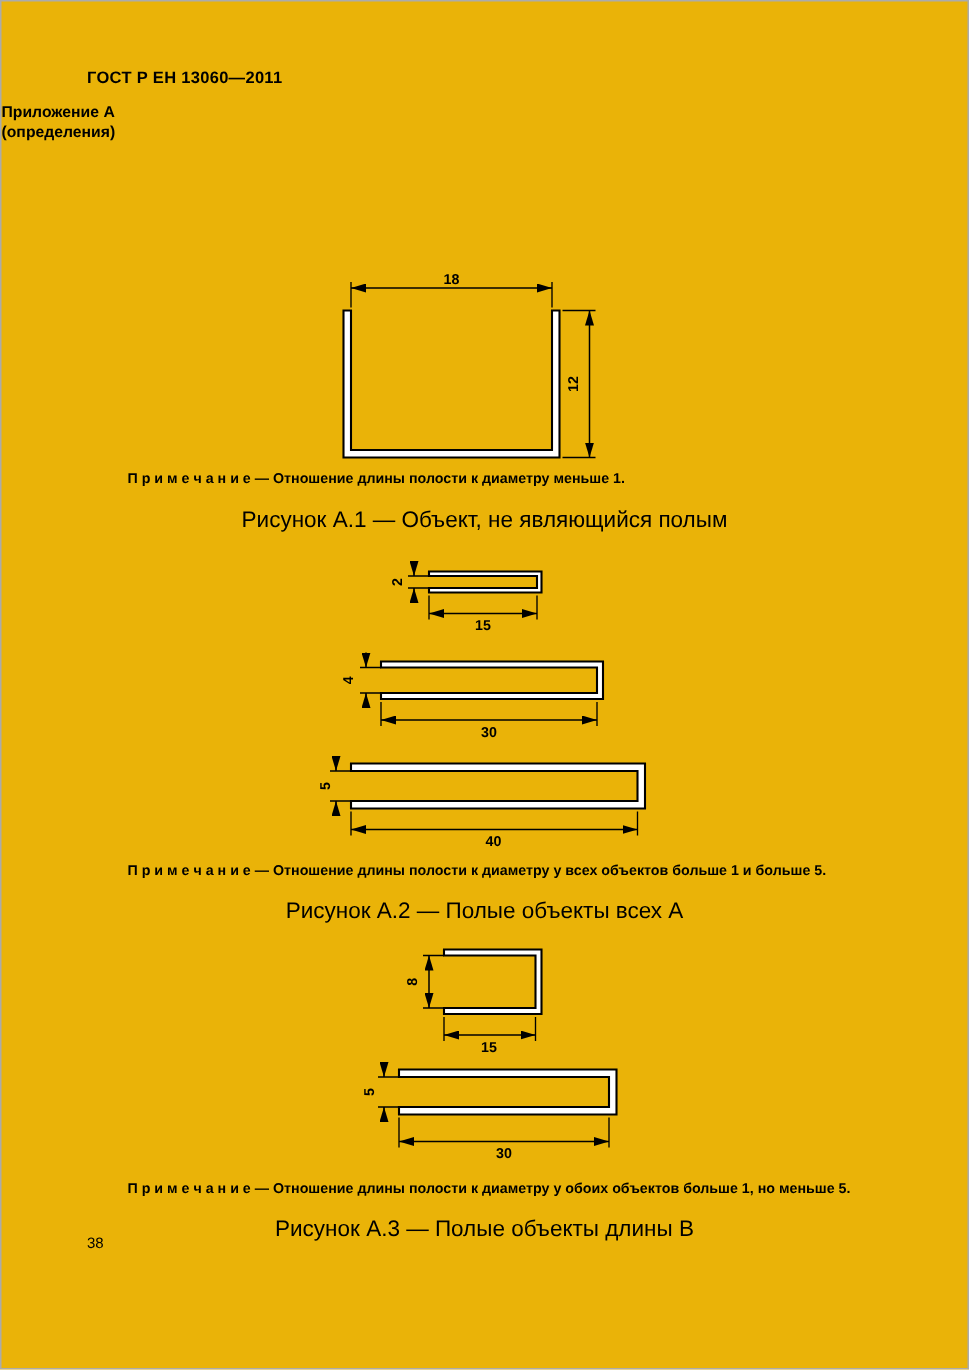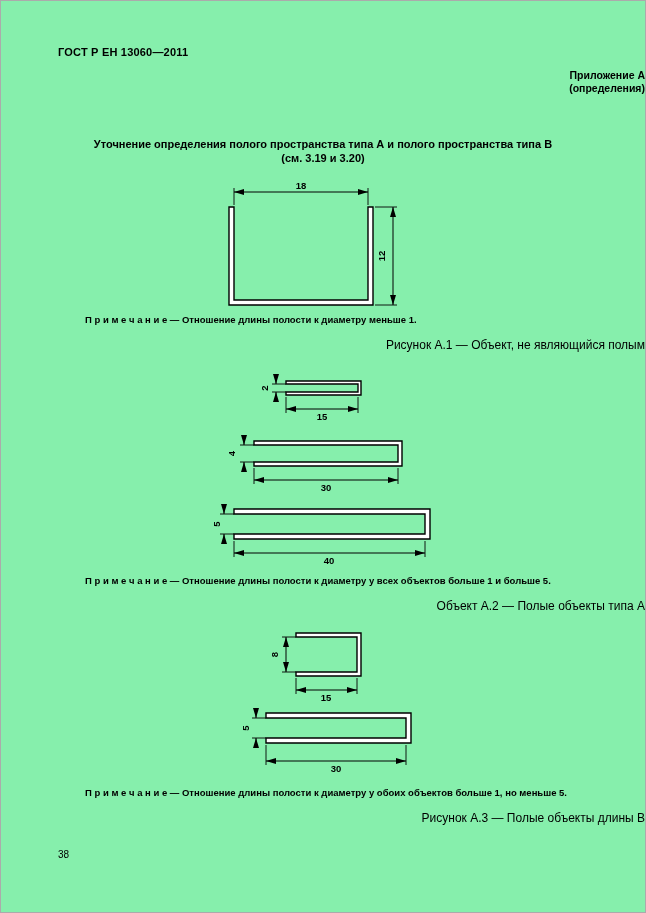--- a/index.html
+++ b/index.html
@@ -1,57 +1,57 @@
 <!DOCTYPE html>
 <html><head>
 <meta charset="utf-8">
 <style>
   * { margin: 0; padding: 0; box-sizing: border-box; }
   html, body { background: #ffffff; }
   .page {
     position: relative;
     width: 646px;
     height: 913px;
-    background: #86efac;
+    background: #eab308;
     border: 1px solid #ababab;
     font-family: "Liberation Sans", sans-serif;
     color: #000;
     overflow: hidden;
   }
   .abs { position: absolute; }
   .doc-header {
     left: 57px; top: 45px;
     font-size: 11px; font-weight: bold;
     letter-spacing: 0.2px;
   }
   .appendix {
     left: 0; right: 0; top: 68px;
-    text-align: right;
+    text-align: left;
     font-size: 10.5px; font-weight: bold;
     line-height: 13px;
   }
   .main-title {
     left: 40px; right: 40px; top: 136px;
     text-align: center;
     font-size: 11px; font-weight: bold;
     line-height: 14px;
   }
   .note {
     left: 84px; right: 40px;
     font-size: 9.5px;
     white-space: nowrap;
     font-weight: bold;
   }
   .caption {
     left: 0; right: 0;
-    text-align: right;
-    font-size: 12px;
+    text-align: center;
+    font-size: 15px;
   }
   .pagenum {
-    left: 57px; top: 848px;
+    left: 57px; top: 823px;
     font-size: 10px;
   }
   svg text {
     font-family: "Liberation Sans", sans-serif;
     font-size: 9.5px;
     font-weight: bold;
     fill: #000;
   }
   .obj { fill: #fff; stroke: #000; stroke-width: 1.4; stroke-linejoin: miter; }
   .dim { stroke: #000; stroke-width: 1; fill: none; }
@@ -70,24 +70,20 @@
 
 <div class="page">
 
   <div class="abs doc-header">ГОСТ Р ЕН 13060—2011</div>
 
   <div class="abs appendix">
     <div>Приложение А</div>
     <div>(определения)</div>
   </div>
 
-  <div class="abs main-title">
-    <div>Уточнение определения полого пространства типа А и полого пространства типа В</div>
-    <div>(см. 3.19 и 3.20)</div>
-  </div>
 
   <svg class="abs" style="left:218px; top:178px;" width="200" height="132" viewBox="0 0 200 132">
     <path class="obj" d="M15,28 L15,121 L149,121 L149,28 L154,28 L154,126 L10,126 L10,28 Z"></path>
     <g>
       <line class="ext" x1="15" y1="26" x2="15" y2="9"></line>
       <line class="ext" x1="149" y1="26" x2="149" y2="9"></line>
       <line class="dim" marker-start="url(#arr)" marker-end="url(#arr)" x1="15" y1="13" x2="149" y2="13"></line>
       <text x="82" y="10" text-anchor="middle">18</text>
     </g>
     <g>
@@ -137,21 +133,21 @@
       <line class="dim" marker-end="url(#arr)" x1="12" y1="171" x2="12" y2="161"></line>
       <text x="8" y="151" text-anchor="middle" transform="rotate(-90 8 151)">5</text>
       <line class="ext" x1="22" y1="168" x2="22" y2="184"></line>
       <line class="ext" x1="213" y1="168" x2="213" y2="184"></line>
       <line class="dim" marker-start="url(#arr)" marker-end="url(#arr)" x1="22" y1="180" x2="213" y2="180"></line>
       <text x="117" y="191" text-anchor="middle">40</text>
     </g>
   </svg>
 
   <div class="abs note" style="top:574px;">П р и м е ч а н и е — Отношение длины полости к диаметру у всех объектов больше 1 и больше 5.</div>
-  <div class="abs caption" style="top:598px;">Объект  А.2 — Полые объекты типа А</div>
+  <div class="abs caption" style="top:598px;">Рисунок  А.2 — Полые объекты всех А</div>
 
   <svg class="abs" style="left:240px; top:626px;" width="200" height="152" viewBox="0 0 200 152">
 
     <g>
       <path class="obj" d="M55,10 L116,10 L116,45 L55,45 L55,49 L120,49 L120,6 L55,6 Z"></path>
       <line class="ext" x1="55" y1="10" x2="41" y2="10"></line>
       <line class="ext" x1="55" y1="45" x2="41" y2="45"></line>
       <line class="dim" marker-start="url(#arr)" marker-end="url(#arr)" x1="45" y1="10" x2="45" y2="45"></line>
       <text x="37" y="27.5" text-anchor="middle" transform="rotate(-90 37 27.5)">8</text>
       <line class="ext" x1="55" y1="51" x2="55" y2="67"></line>

